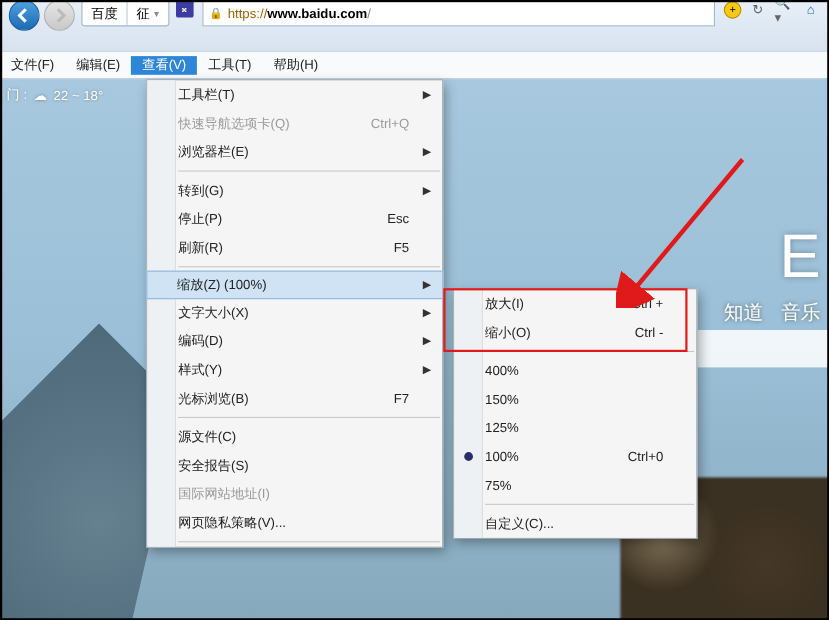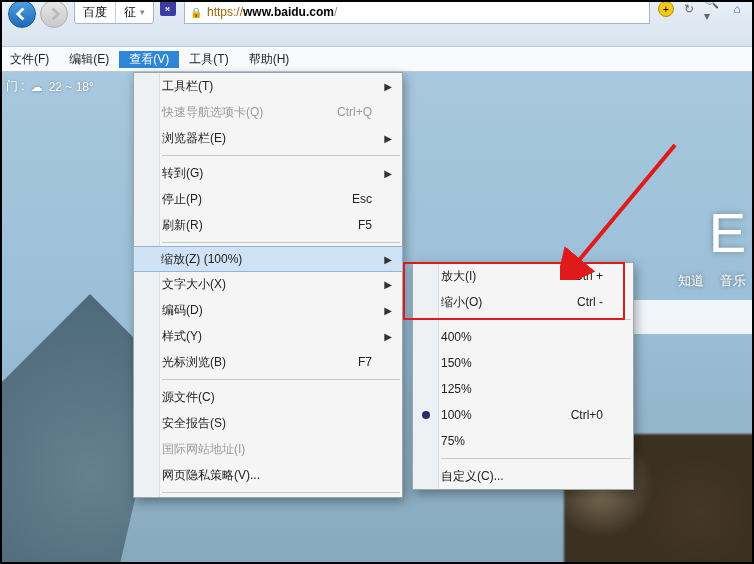--- a/index.html
+++ b/index.html
@@ -24,21 +24,21 @@
   
   .menubar { height:26px; background:#f8fafc; border-top:1px solid #b9cad7; border-bottom:1px solid #b9cad7; display:flex; align-items:center; font-size:12px; }
   .menu-item { padding:0 10px; display:flex; align-items:center; color:#222; }
   .menu-item.active { background:#2e86d7; color:#fff; }
 
   
   .content { position:relative; height:calc(564px - 46px - 26px); background: linear-gradient(180deg,#a7c8df 0%, #9abfd6 50%, #87a9bd 100%); overflow:hidden;}
   .mountain { position:absolute; bottom:0; left:0; width:300px; height:300px; background: radial-gradient(circle at 30% 70%, #5e7886 0%, #3f5a6a 60%, #2c4452 100%); clip-path: polygon(0 100%, 0 40%, 30% 10%, 55% 35%, 40% 100%); opacity:0.85;}
   .weather-strip { position:absolute; top:6px; left:6px; font-size:12px; color:#fff; text-shadow:0 0 3px rgba(0,0,0,.4); display:flex; align-items:center; gap:6px;}
   .weather-strip .deg { opacity:.95;}
-  .top-links { position:absolute; top:200px; right:8px; color:#fff; font-size:13px; text-shadow:0 0 4px rgba(0,0,0,.5); display:flex; gap:16px;}
+  .top-links { position:absolute; top:200px; right:8px; color:#fff; font-size:18px; text-shadow:0 0 4px rgba(0,0,0,.5); display:flex; gap:16px;}
   .search-strip { position:absolute; top:228px; right:0; width:120px; height:34px; background:rgba(255,255,255,.85);}
   .bd-E { position:absolute; right:8px; top:128px; color:#fff; font-size:56px; font-weight:300; text-shadow:0 0 6px rgba(0,0,0,.3);}
   .thumb-area { position:absolute; right:0; bottom:0; width:190px; height:130px; background:#4a3d2a; filter:blur(1px) brightness(.8);}
   .thumb-area::after{content:"";position:absolute;inset:0;background:
     radial-gradient(circle at 20% 40%, rgba(220,200,160,.6), transparent 30%),
     radial-gradient(circle at 70% 60%, rgba(90,70,50,.8), transparent 35%);}
 
   
   .dd { position:absolute; background:#f5f5f5; border:1px solid #9aa5ad; box-shadow:2px 4px 10px rgba(0,0,0,.35); font-size:12px;}
   .dd .row { height:26px; display:flex; align-items:center; padding:0 26px 0 28px; position:relative; color:#222; white-space:nowrap;text-align:right;}

